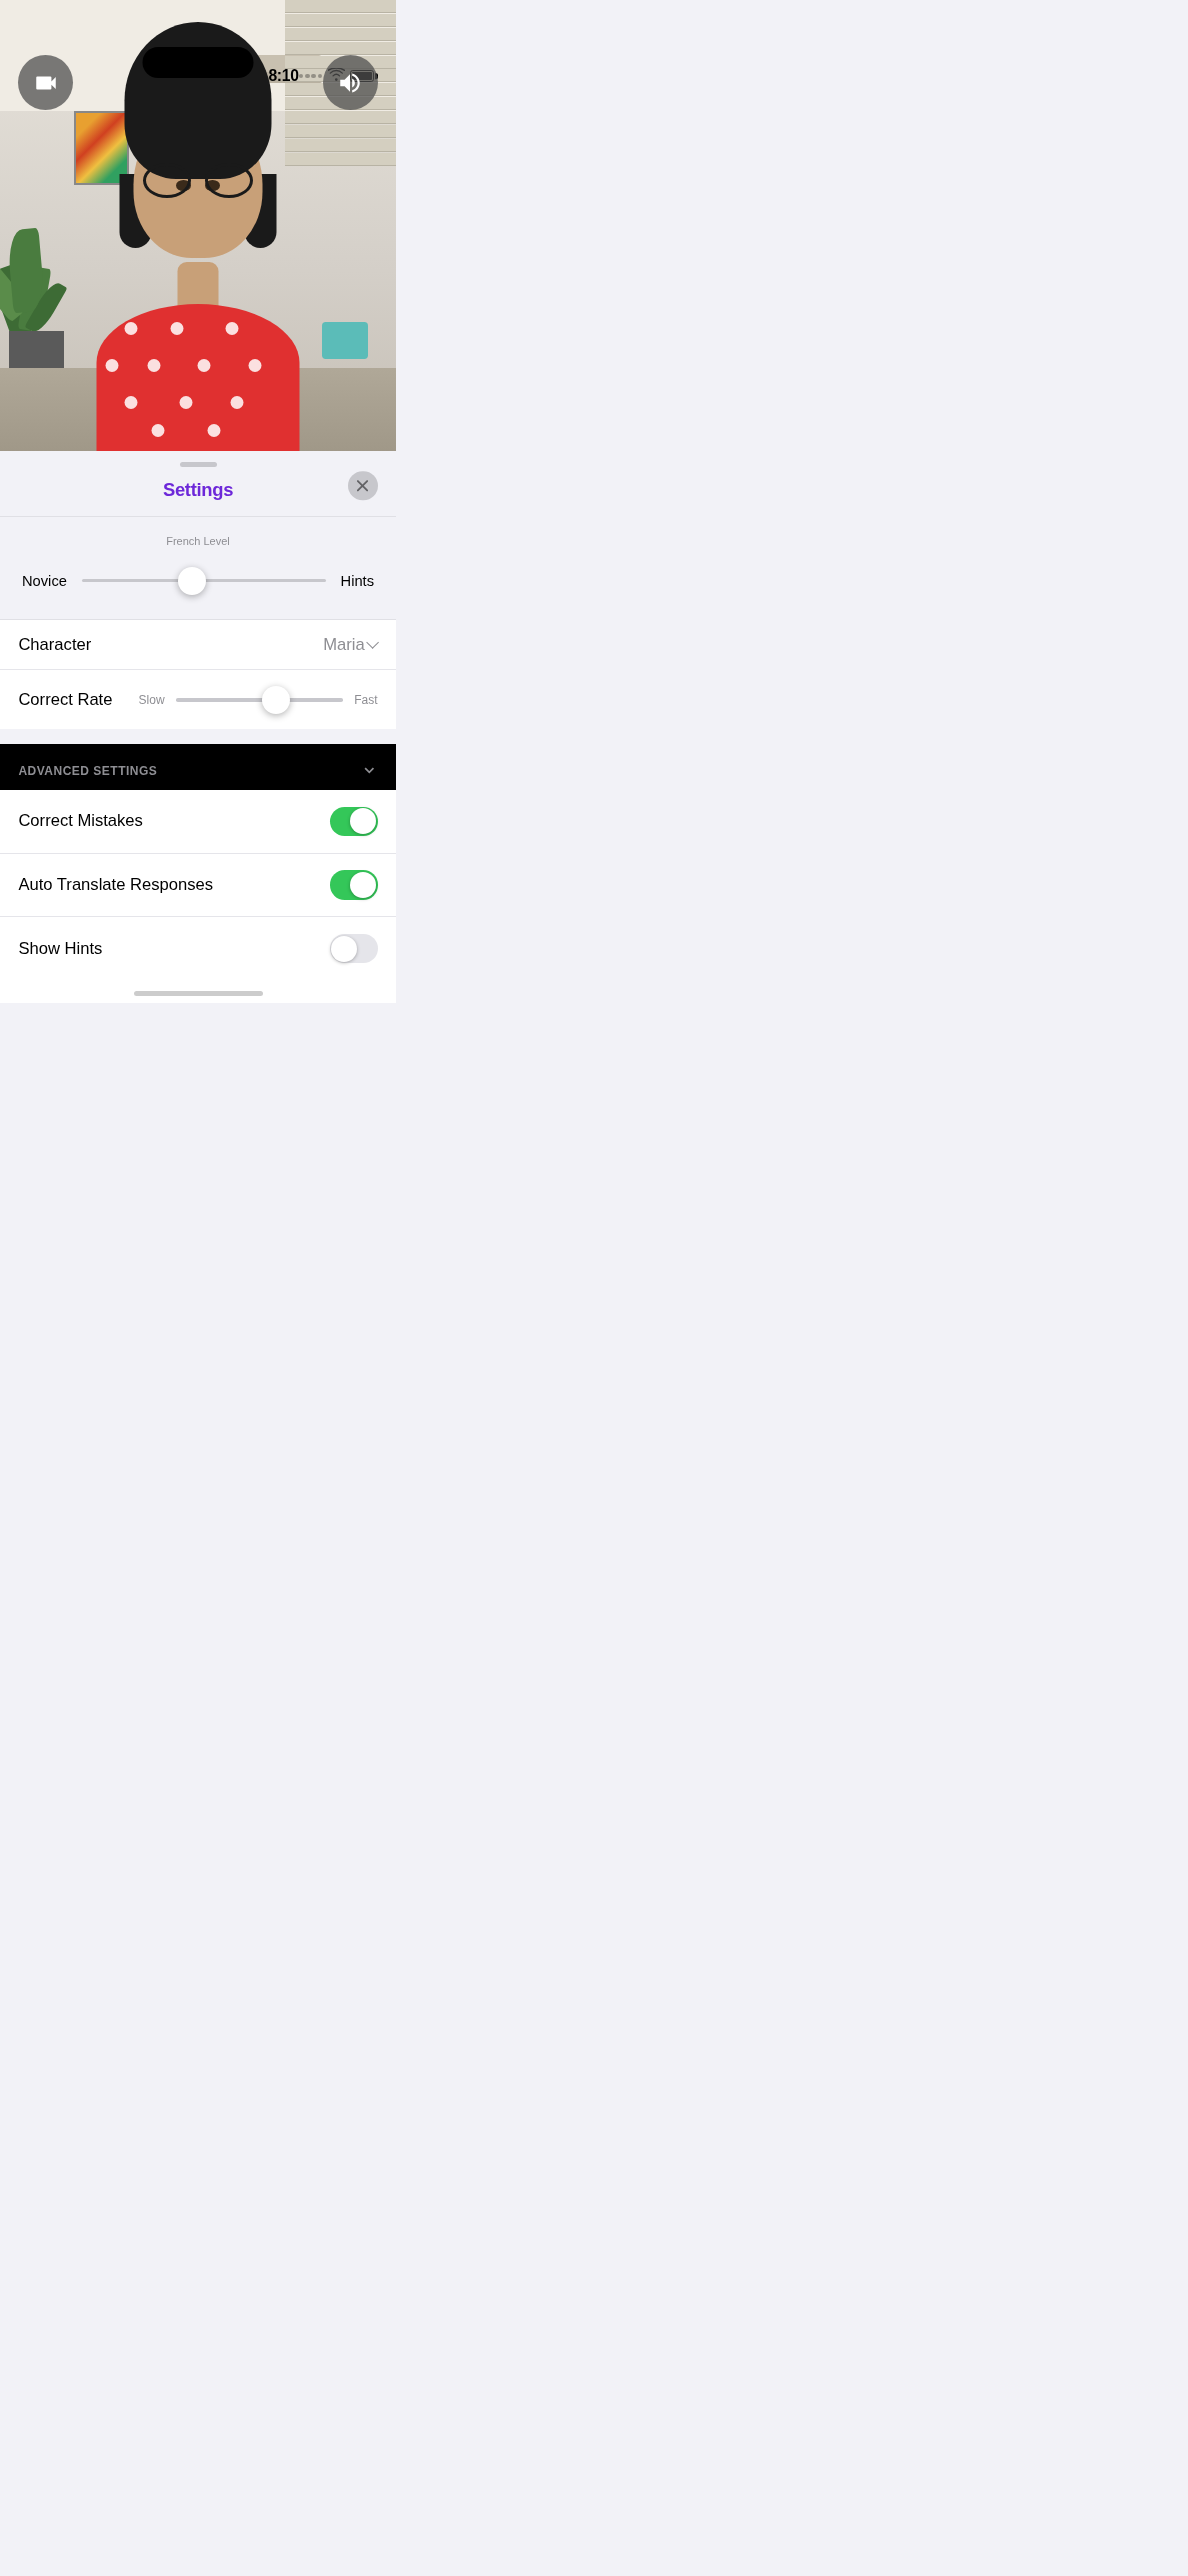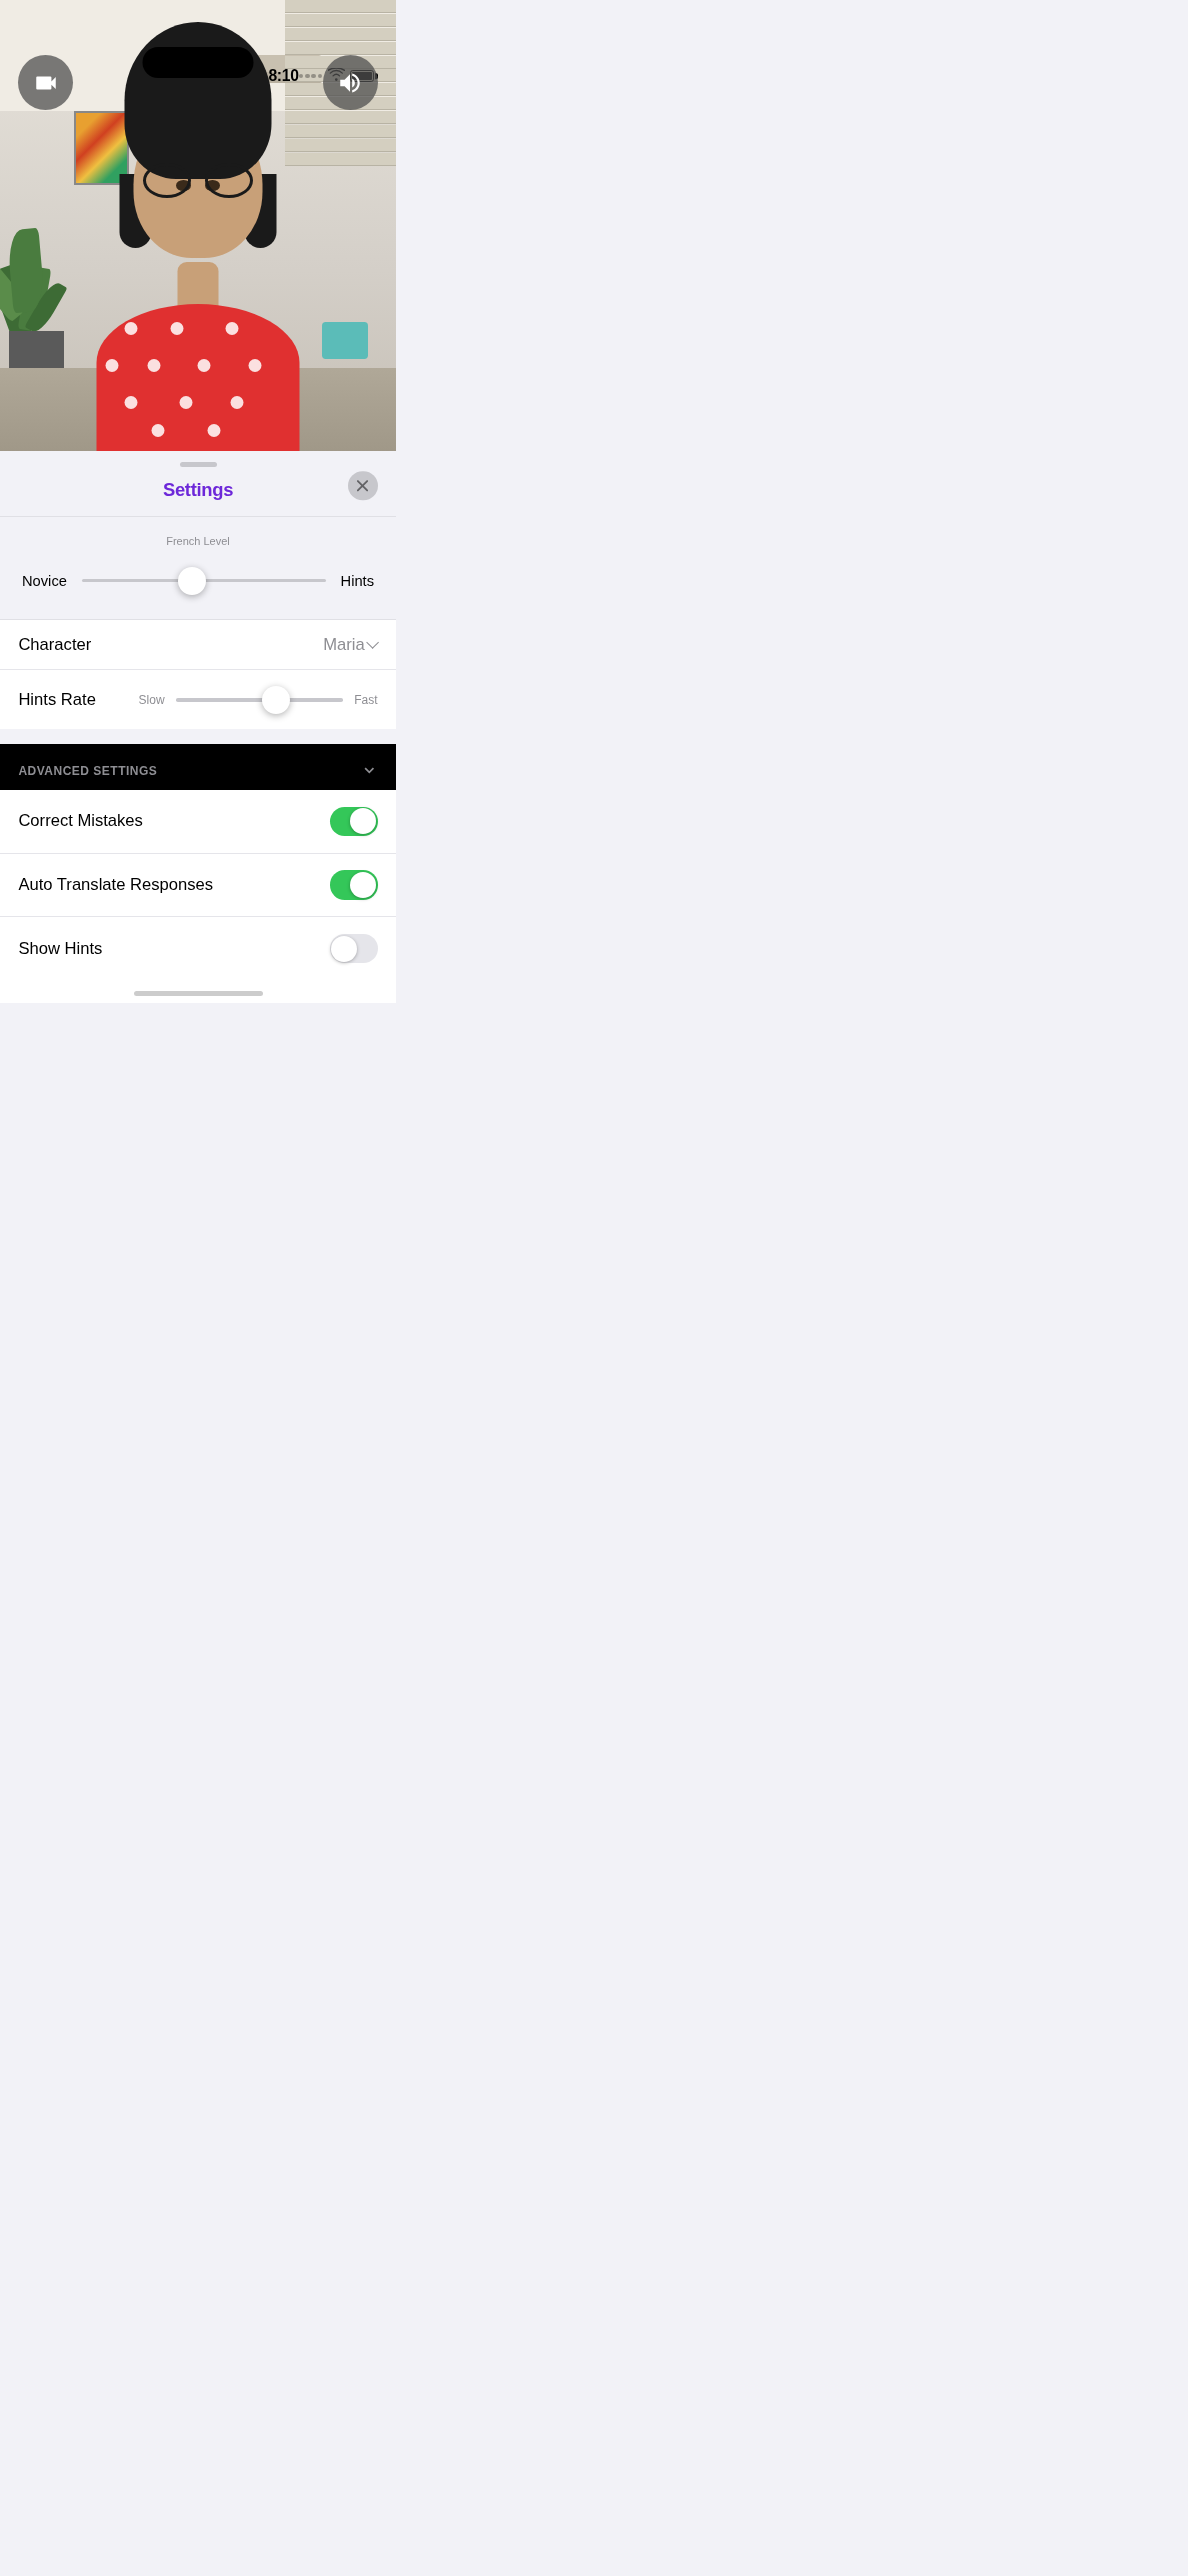--- a/index.html
+++ b/index.html
@@ -900,21 +900,21 @@
 
   <div class="setting-row">
     <span class="setting-row-label">Character</span>
     <span class="setting-row-value">
       <span>Maria</span>
       <span class="chevron-down"></span>
     </span>
   </div>
 
   <div class="speech-rate-row">
-    <span class="speech-rate-label">Hints Rate</span>
+    <span class="speech-rate-label">Correct Rate</span>
     <div class="speech-rate-slider-group">
       <span class="speech-rate-min">Slow</span>
       <div class="slider-container" style="flex:1;">
         <div class="slider-track">
           <div class="slider-thumb" style="left: 60%;"></div>
         </div>
       </div>
       <span class="speech-rate-max">Fast</span>
     </div>
   </div>

